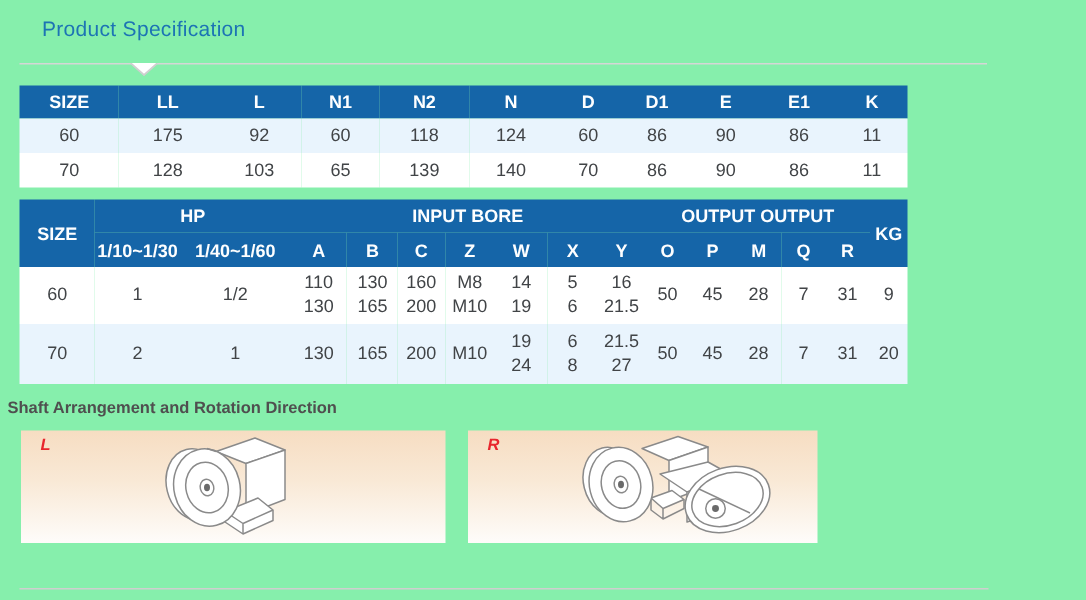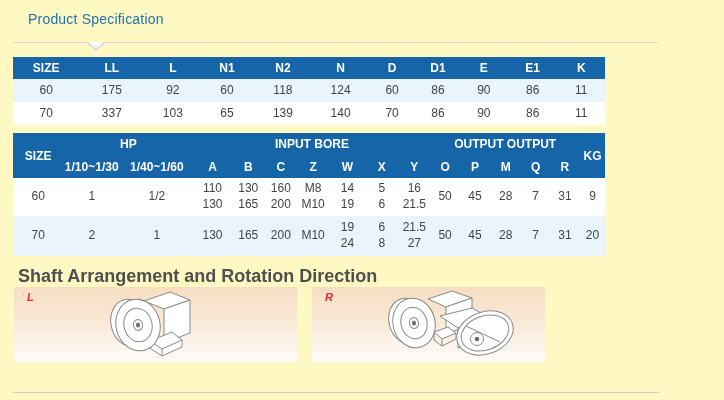--- a/index.html
+++ b/index.html
@@ -1,18 +1,18 @@
 <!DOCTYPE html>
 <html><head>
 <meta charset="utf-8">
 <style>
   * { margin:0; padding:0; box-sizing:border-box; }
   html,body { background:#fff; }
   body { font-family:"Liberation Sans", sans-serif; }
-  .container { position:relative; width:724px; height:400px; background:#fef9c3; overflow:hidden; }
+  .container { position:relative; width:724px; height:400px; background:#86efac; overflow:hidden; }
 
   .page-title {
     position:absolute; left:28px; top:11px;
     font-size:14px; color:#1d74b4; letter-spacing:.2px;
   }
   .tab-rule {
     position:absolute; left:13px; top:42px; width:645px;
     border-top:1px solid #d6d6d6;
   }
   .caret { position:absolute; left:74px; top:-1px; display:block; }
@@ -32,22 +32,22 @@
   .t1 td { height:23px; }
   .t2 { top:133px; }
   .t2 .grp-row th { height:22px; }
   .t2 .sub-row th { height:23px; }
   .t2 .row-a td { height:38px; }
   .t2 .row-b td { height:40px; }
   .row-hl { background:#e9f4fd; }
   .row-plain { background:#ffffff; }
 
   .shaft-title {
-    position:absolute; left:18px; top:266px;
-    font-size:18px; font-weight:bold; color:#4f4f4f;
+    position:absolute; left:5px; top:266px;
+    font-size:11px; font-weight:bold; color:#4f4f4f;
   }
   .panels { position:absolute; left:14px; top:287px; display:flex; gap:15px; }
   .panel {
     position:relative; height:75px;
     background:linear-gradient(to bottom, #f6ddc2 0%, #f9e9d6 45%, #fefcfa 100%);
   }
   .panel-l { width:283px; }
   .panel-r { width:233px; }
   .dir-label {
     position:absolute; left:13px; top:4px;
@@ -113,21 +113,21 @@
         <td>118</td>
         <td>124</td>
         <td>60</td>
         <td>86</td>
         <td>90</td>
         <td>86</td>
         <td>11</td>
       </tr>
       <tr class="row-plain">
         <td>70</td>
-        <td>337</td>
+        <td>128</td>
         <td>103</td>
         <td>65</td>
         <td>139</td>
         <td>140</td>
         <td>70</td>
         <td>86</td>
         <td>90</td>
         <td>86</td>
         <td>11</td>
       </tr>

